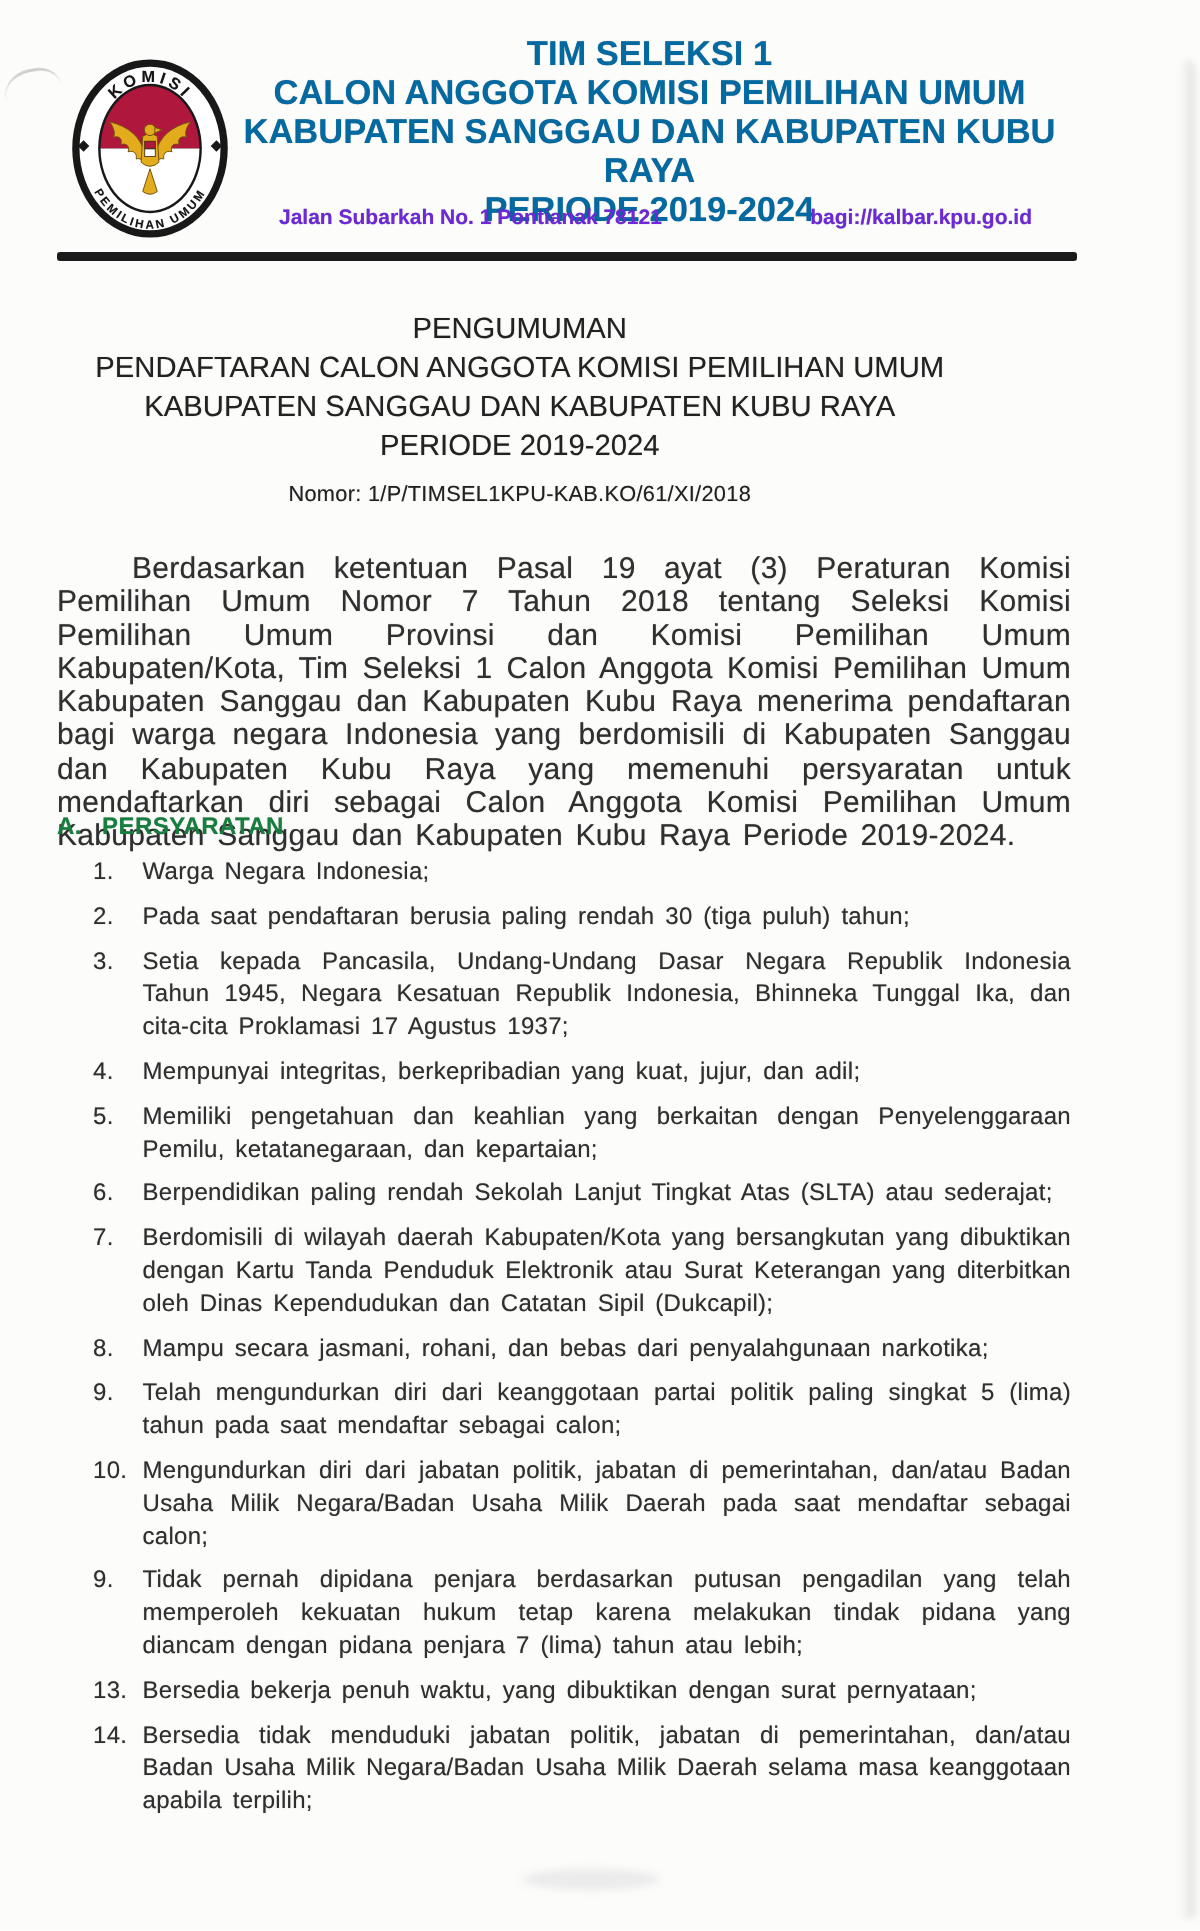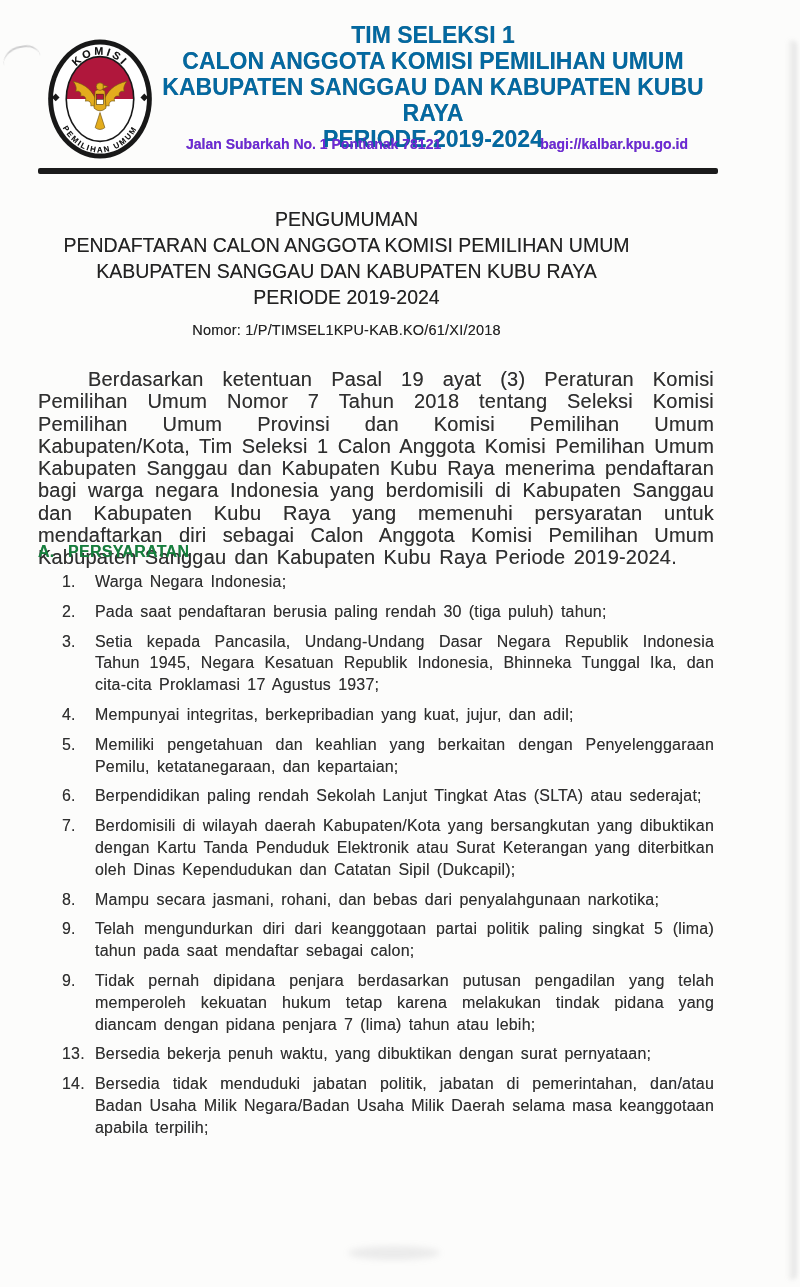--- a/index.html
+++ b/index.html
@@ -178,20 +178,24 @@
       </li>
     <li>
         <span class="num">8.</span>
         <span class="txt">Mampu secara jasmani, rohani, dan bebas dari penyalahgunaan narkotika;</span>
       </li>
     <li>
         <span class="num">9.</span>
         <span class="txt">Telah mengundurkan diri dari keanggotaan partai politik paling singkat 5 (lima) tahun pada saat mendaftar sebagai calon;</span>
       </li>
     <li>
+        <span class="num">10.</span>
+        <span class="txt">Mengundurkan diri dari jabatan politik, jabatan di pemerintahan, dan/atau Badan Usaha Milik Negara/Badan Usaha Milik Daerah pada saat mendaftar sebagai calon;</span>
+      </li>
+    <li>
         <span class="num">9.</span>
         <span class="txt">Tidak pernah dipidana penjara berdasarkan putusan pengadilan yang telah memperoleh kekuatan hukum tetap karena melakukan tindak pidana yang diancam dengan pidana penjara 7 (lima) tahun atau lebih;</span>
       </li>
     <li>
         <span class="num">13.</span>
         <span class="txt">Bersedia bekerja penuh waktu, yang dibuktikan dengan surat pernyataan;</span>
       </li>
     <li>
         <span class="num">14.</span>
         <span class="txt">Bersedia tidak menduduki jabatan politik, jabatan di pemerintahan, dan/atau Badan Usaha Milik Negara/Badan Usaha Milik Daerah selama masa keanggotaan apabila terpilih;</span>

